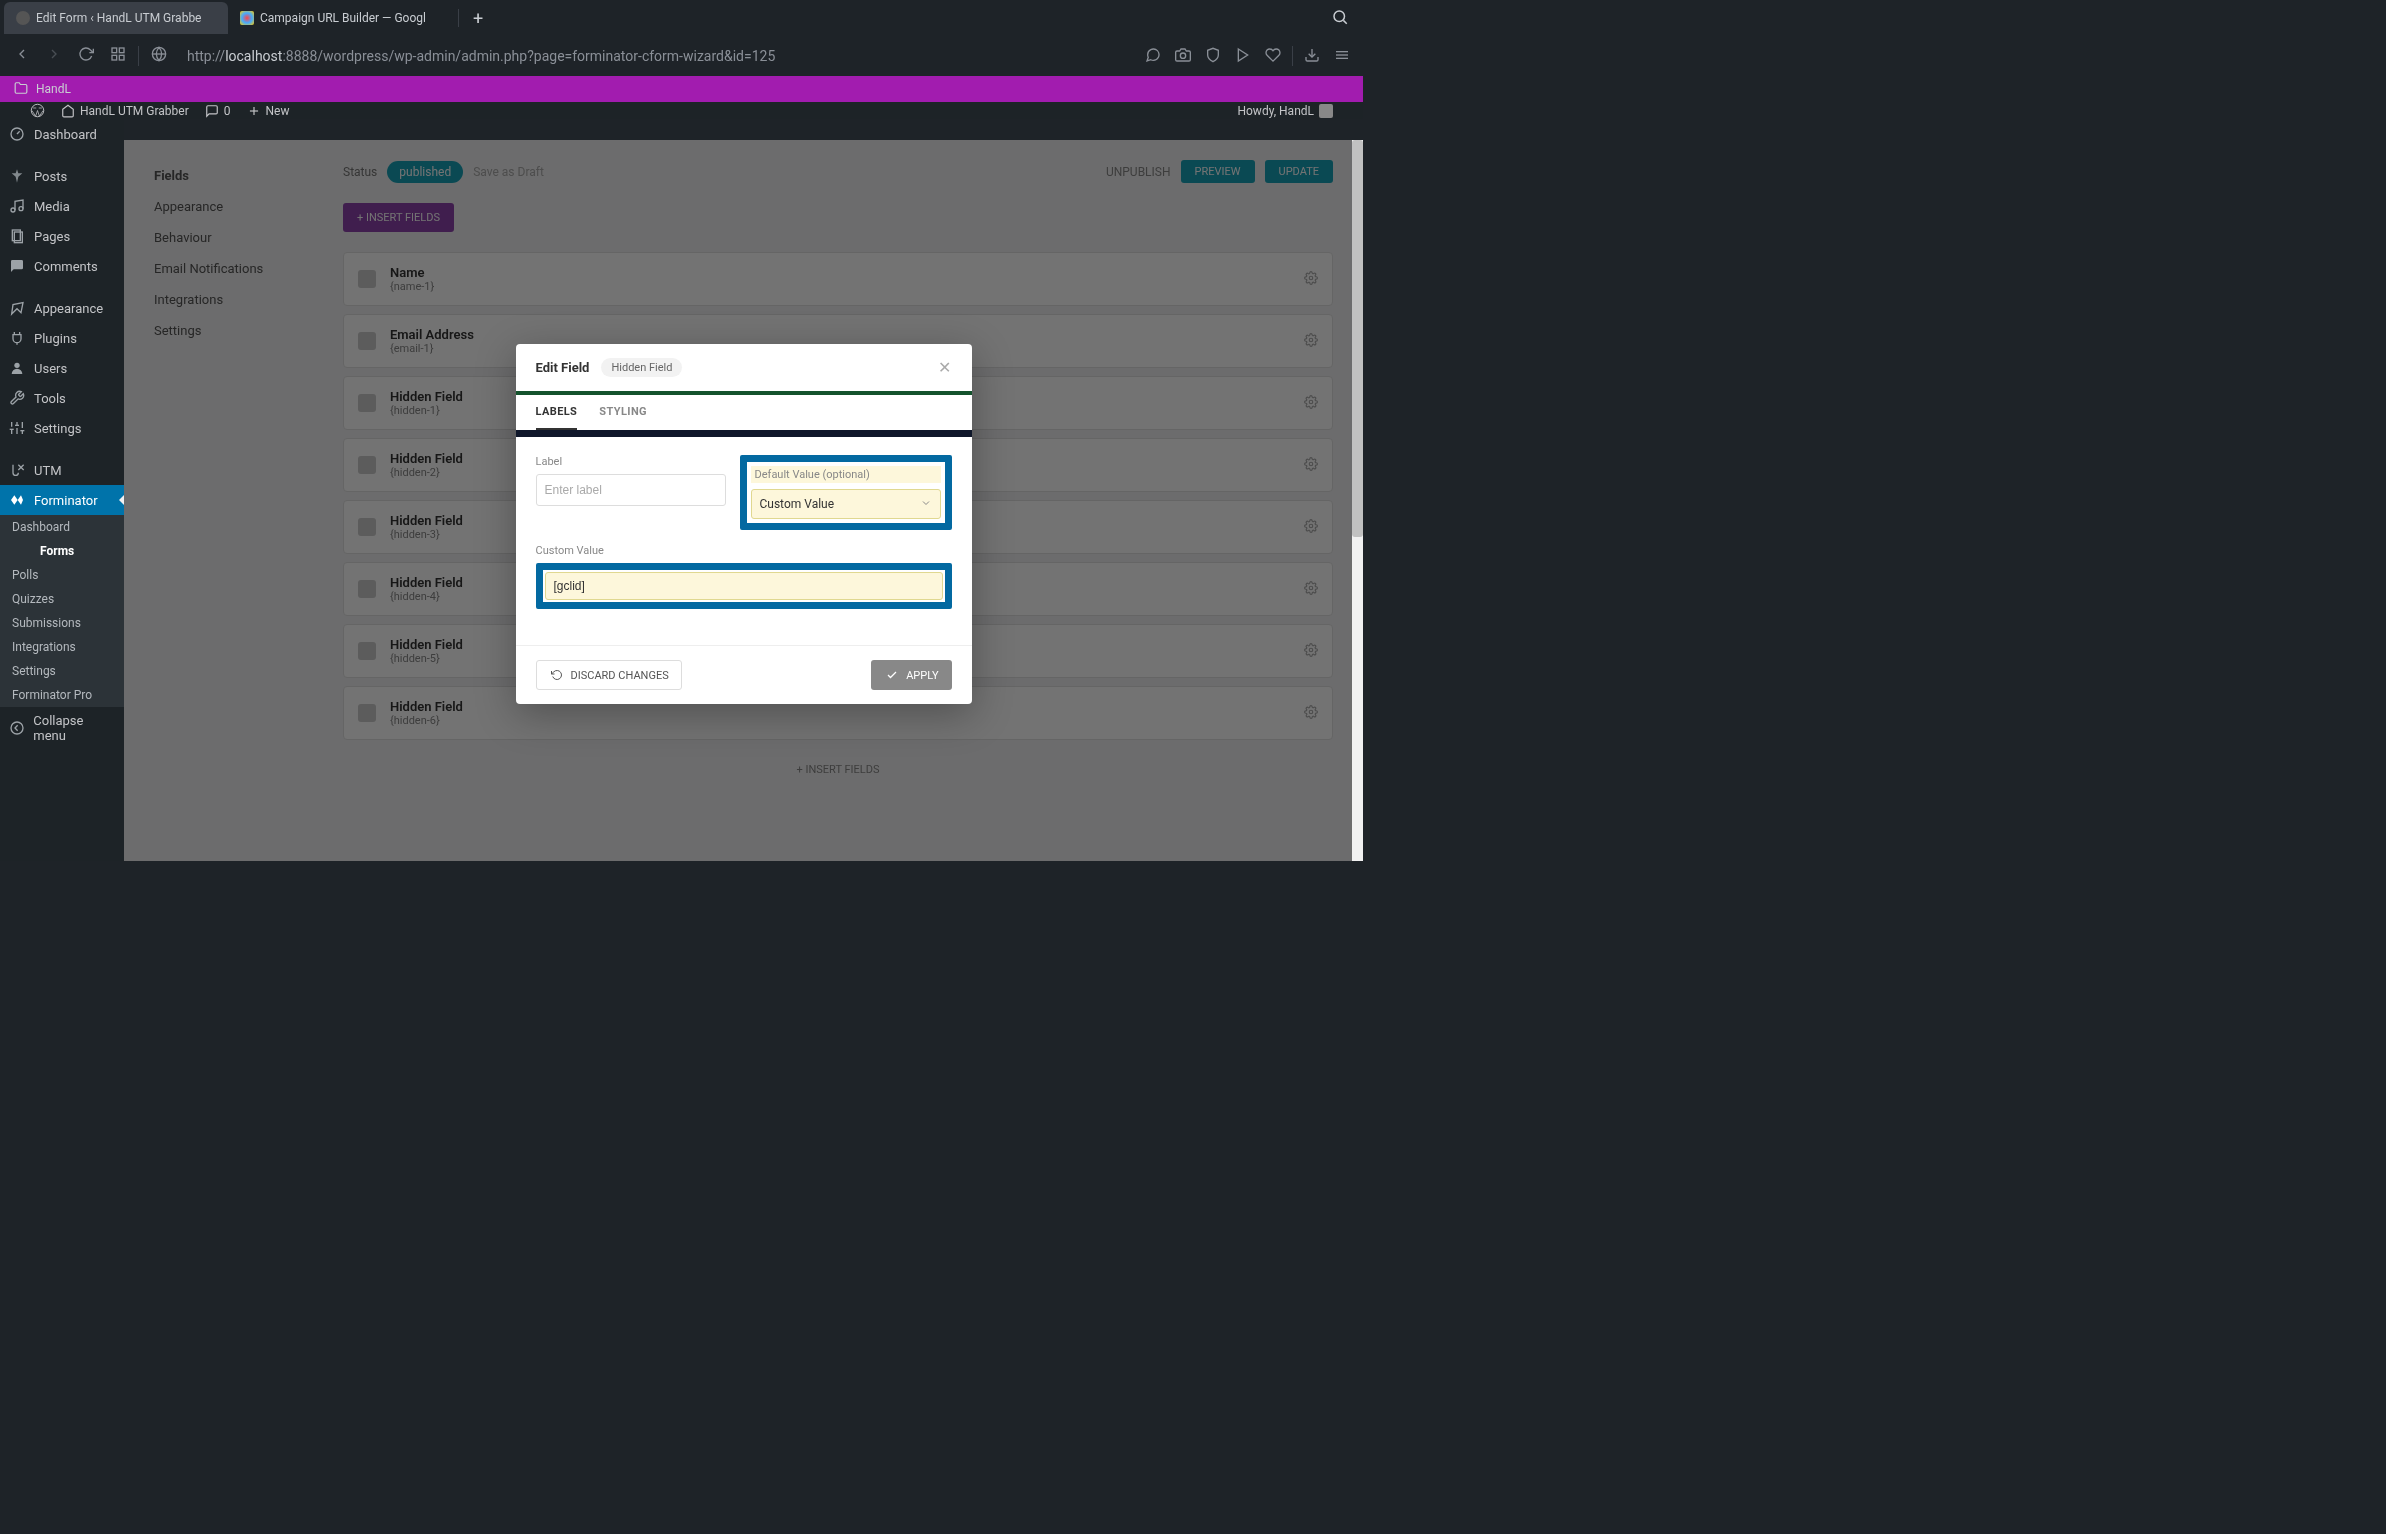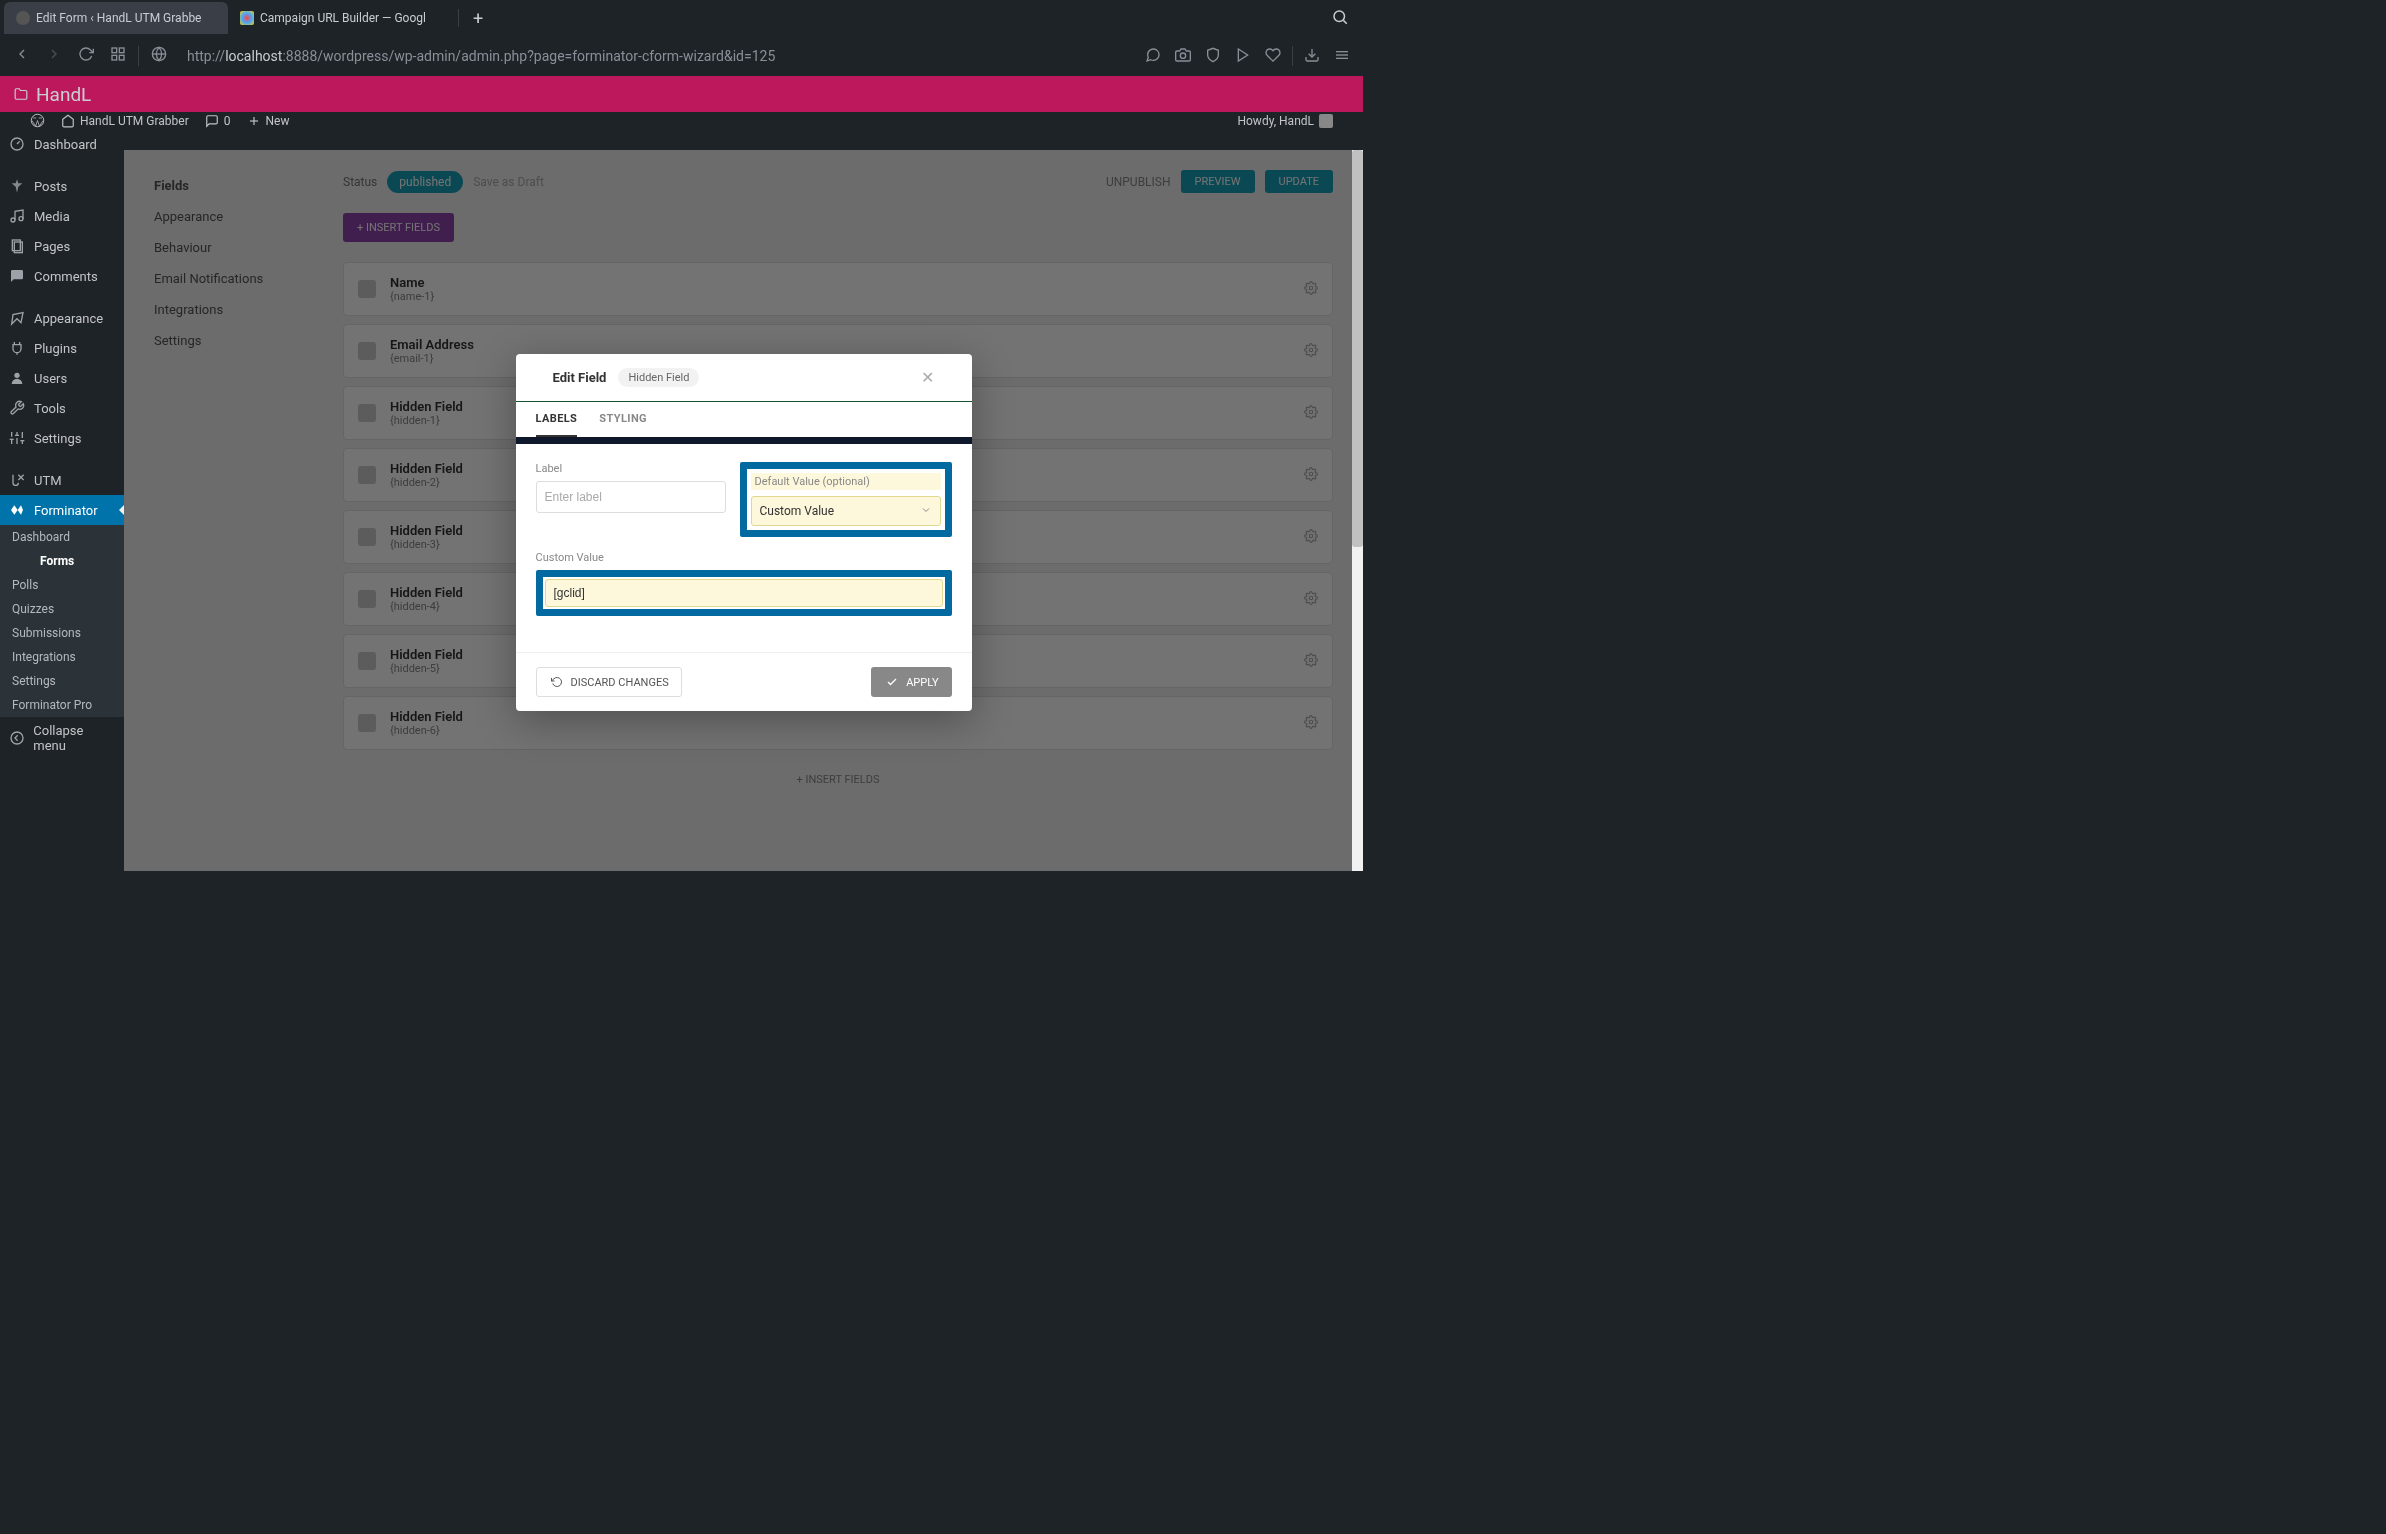--- a/index.html
+++ b/index.html
@@ -15,21 +15,21 @@
 .tab-add { color: #c9cdd2; padding: 0 8px; cursor: pointer; font-size: 18px; }
 .tab-search { margin-left: auto; color: #c9cdd2; padding: 0 10px; }
 
 .url-bar { display: flex; align-items: center; height: 40px; padding: 0 10px; gap: 8px; color: #c9cdd2; }
 .url-bar .nav-icon { width: 24px; text-align: center; font-size: 16px; cursor: pointer; color: #8a8f97; }
 .url-bar .url { flex: 1; font-size: 14px; color: #c9cdd2; padding-left: 8px; }
 .url-bar .url .dimmed { color: #8a8f97; }
 .url-bar .right-icon { width: 22px; text-align: center; color: #8a8f97; cursor: pointer; }
 .vsep { width:1px; height:20px; background:#3a3f47; }
 
-.bookmark-bar { display: flex; align-items: center; height: 36px; padding: 0 14px; gap: 8px; color: #c9cdd2; background:#be185d; font-size: 19px; }
+.bookmark-bar { display: flex; align-items: center; height: 26px; padding: 0 14px; gap: 8px; color: #c9cdd2; background:#a21caf; font-size: 12px; }
 
 
 .wp-adminbar { height: 17px; background: #1d2327; color: #c3c4c7; display: flex; align-items: center; font-size: 12px; padding: 0 22px; }
 .wp-adminbar .ab-item { display: flex; align-items: center; gap: 5px; padding: 0 8px; cursor: pointer; }
 .wp-adminbar .flex-spacer { flex: 1; }
 .wp-adminbar .avatar { width: 14px; height: 14px; background: #888; border-radius: 2px; }
 
 .wp-wrap { display: flex; height: calc(877px - 36px - 40px - 34px - 25px); position: relative; }
 
 .wp-menu { width: 124px; background: #1d2327; color: #c3c4c7; font-size: 13px; flex: none; overflow: hidden; }
@@ -66,21 +66,21 @@
 
 
 .overlay { position: absolute; inset: 0; background: rgba(0,0,0,0.55); }
 
 
 .vscroll { position:absolute; right:0; top:0; width:11px; height:100%; background:#f1f1f1; }
 .vthumb { width:100%; height:55%; background:#c1c1c1; border-radius:3px; }
 
 
 .modal { position: absolute; left: 50%; top: 204px; transform: translateX(-50%); width: 456px; background: #fff; border-radius: 4px; box-shadow: 0 10px 40px rgba(0,0,0,0.3); }
-.modal-header { display: flex; align-items: center; padding: 14px 37px; border-bottom: 1px solid #14532d; gap: 12px; }
+.modal-header { display: flex; align-items: center; padding: 14px 20px; border-bottom: 4px solid #14532d; gap: 12px; }
 .modal-title { font-size: 13px; font-weight: bold; color: #333; }
 .modal-badge { background: #f2f2f2; color: #666; font-size: 11px; padding: 3px 10px; border-radius: 10px; }
 .modal-close { margin-left: auto; color: #aaa; cursor: pointer; font-size: 16px; }
 
 .modal-tabs { display: flex; padding: 0 20px; border-bottom: 7px solid #0f172a; }
 .modal-tab { padding: 10px 0; margin-right: 22px; font-size: 11px; letter-spacing: 0.4px; font-weight: bold; color: #888; cursor: pointer; border-bottom: 2px solid transparent; }
 .modal-tab.active { color: #333; border-bottom-color: #333; }
 
 .modal-body { padding: 18px 20px 22px 20px; }
 .form-row { display: flex; gap: 14px; margin-bottom: 14px; }

